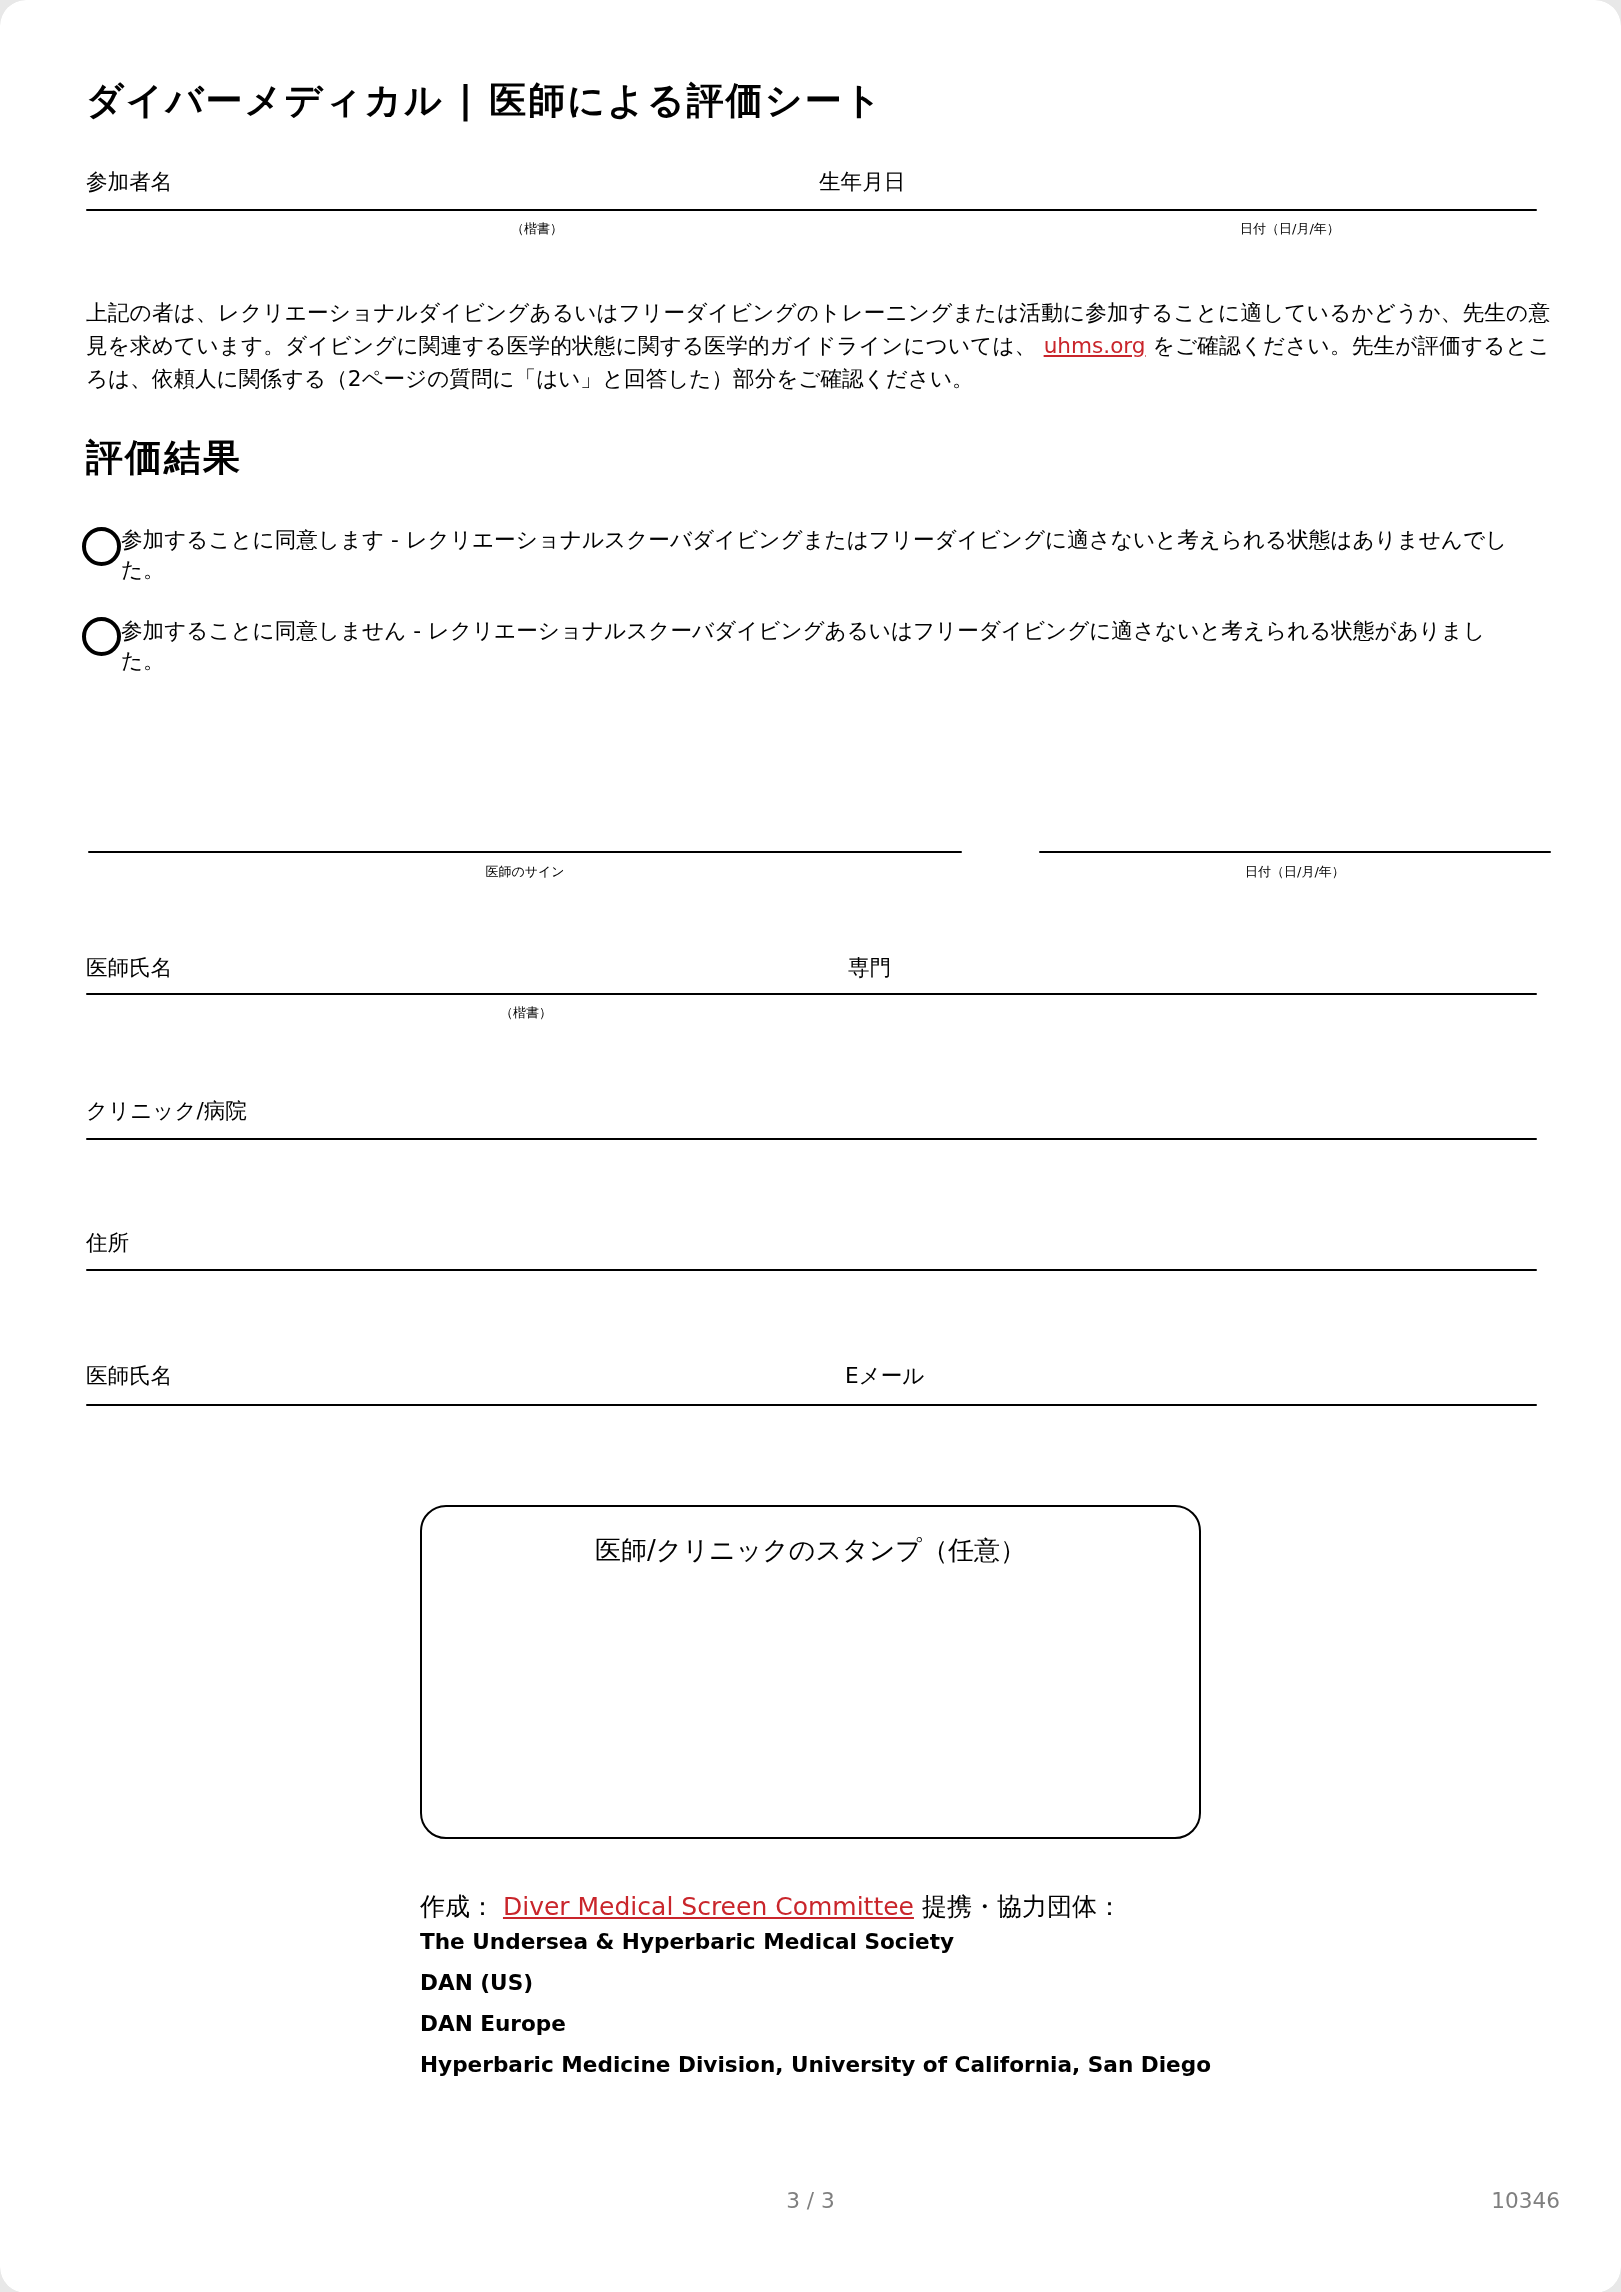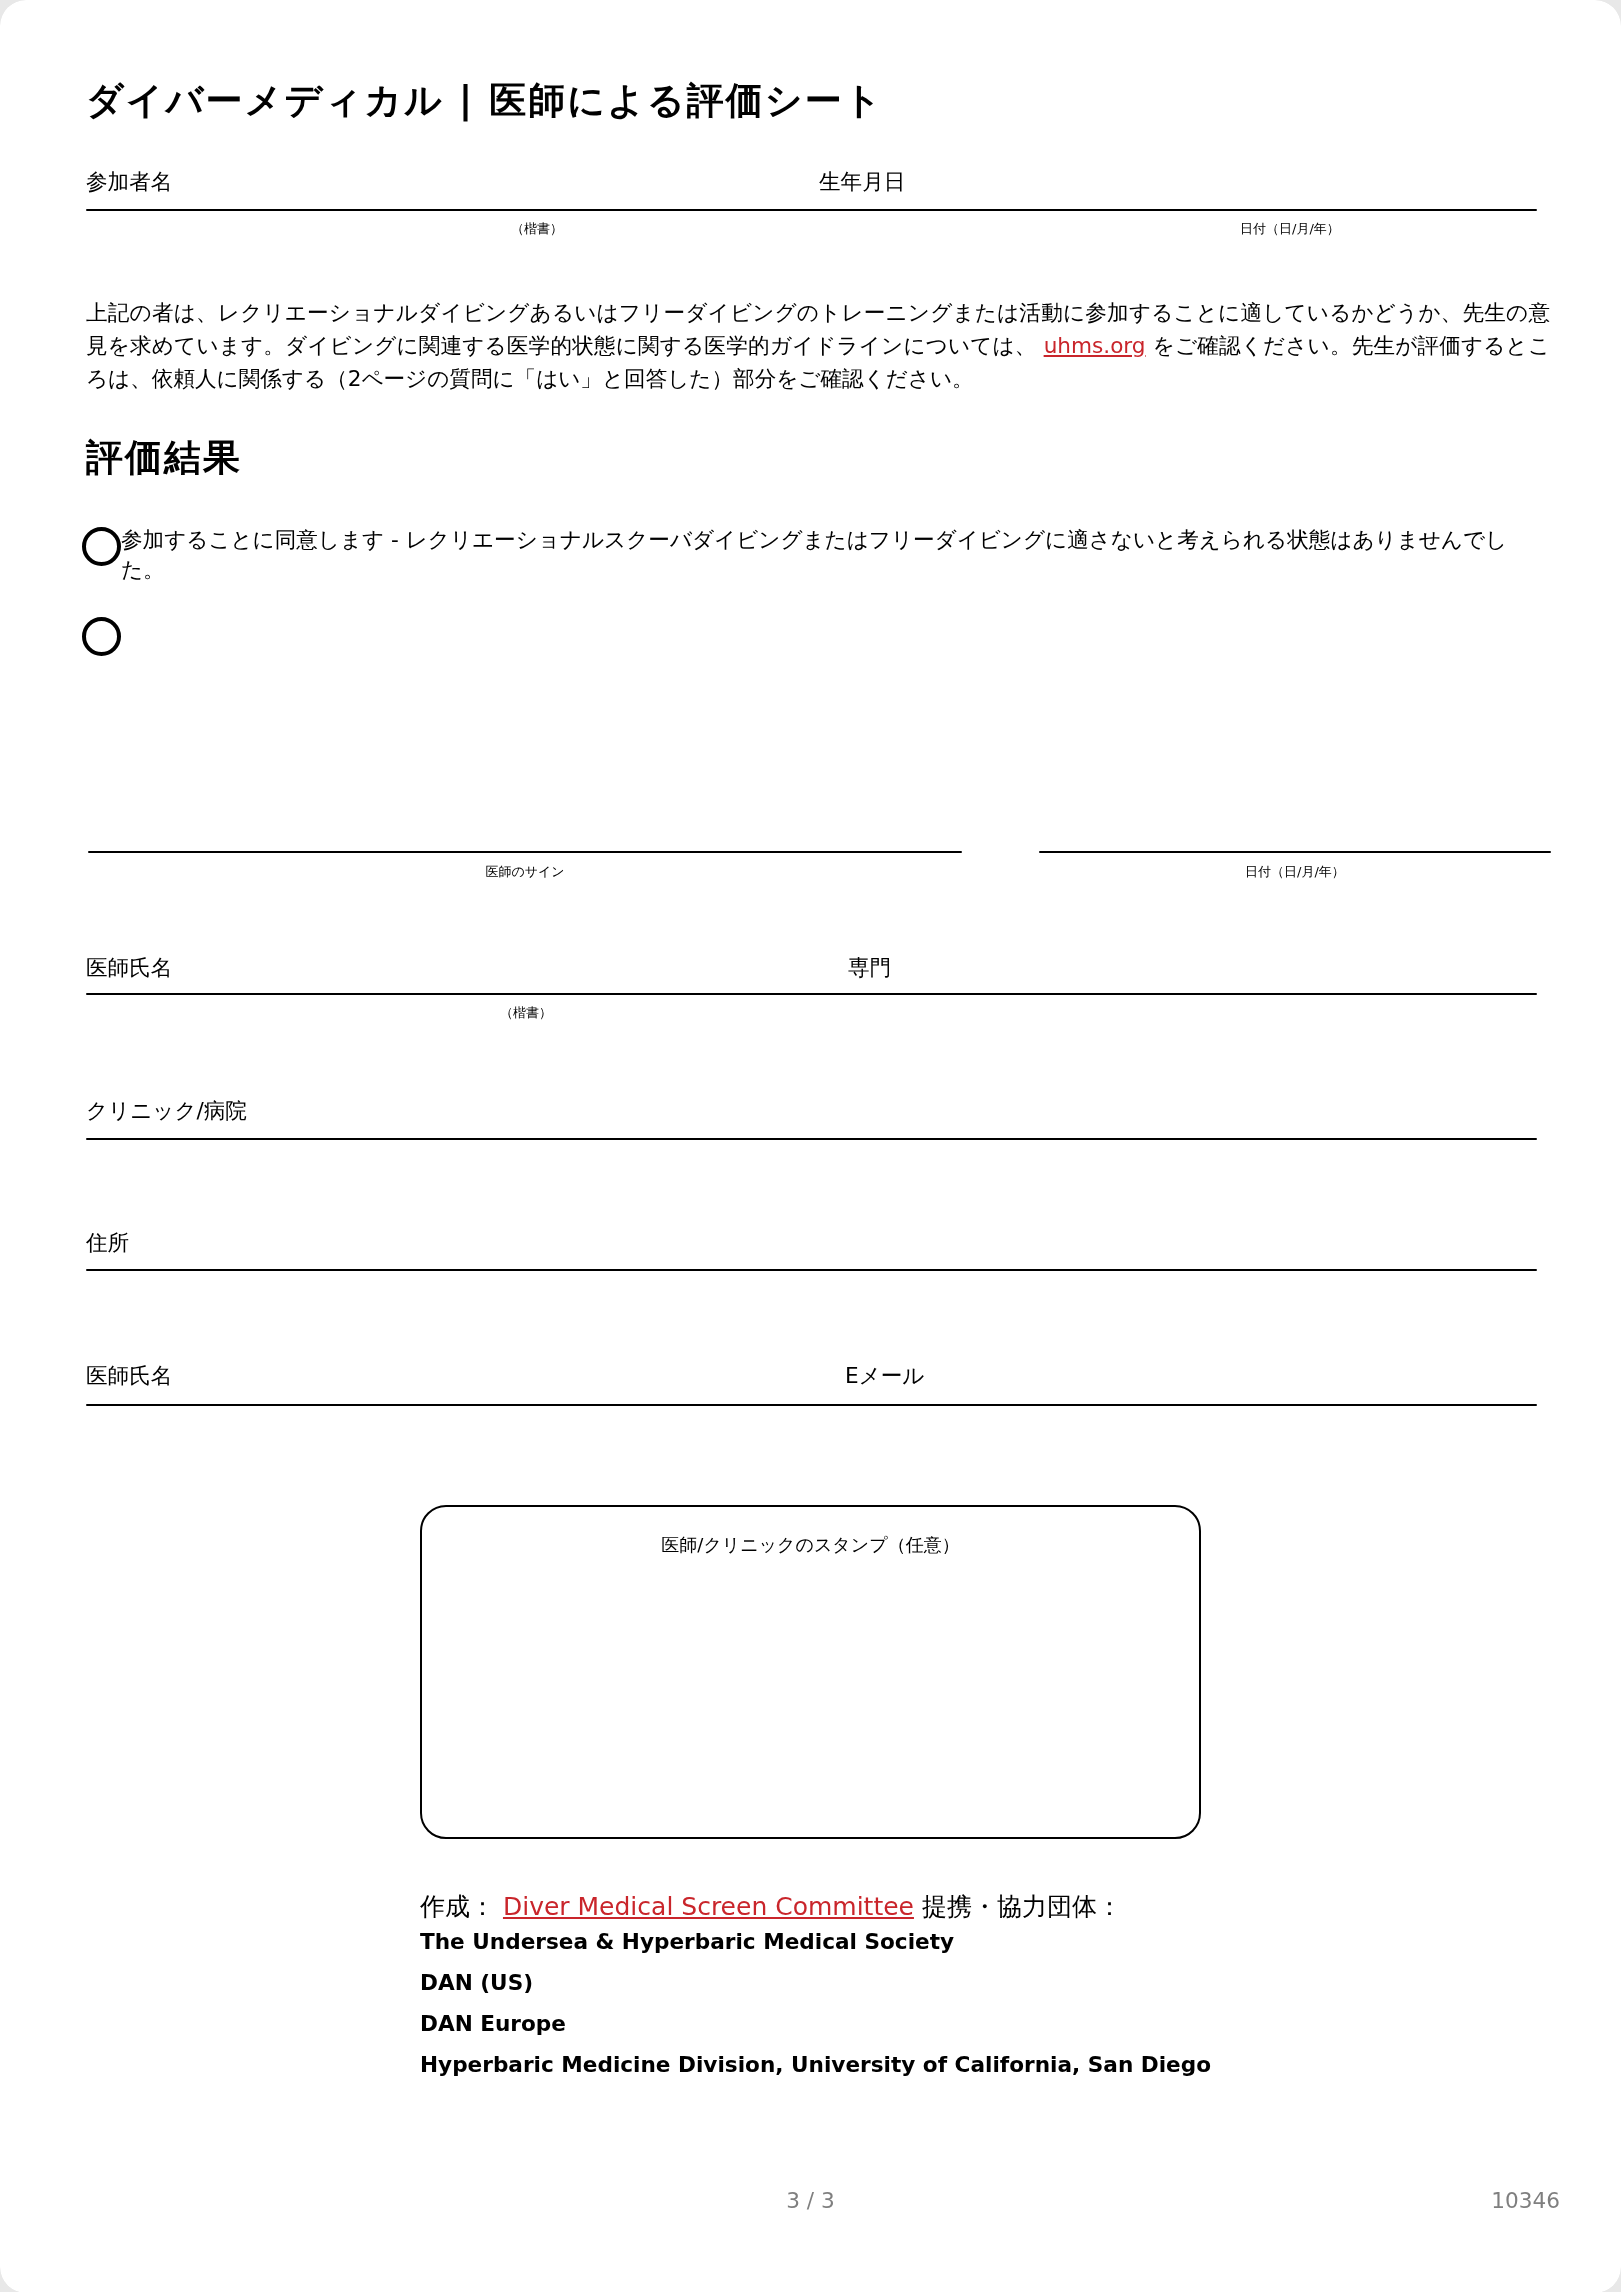--- a/index.html
+++ b/index.html
@@ -63,21 +63,21 @@
   .stamp-box {
     position: absolute;
     left: 420px; top: 1505px;
     width: 781px; height: 334px;
     border: 2px solid #000;
     background: #fff;
   }
   .stamp-box-label {
     padding-top: 25.5px;
     text-align: center;
-    font-size: 18px;
+    font-size: 26px;
   }
   .credits-line { position: absolute; left: 420px; font-size: 25px; white-space: nowrap; }
   .org-name { position: absolute; left: 420px; font-size: 21.6px; font-weight: 700; white-space: nowrap; }
   .footer-text {
     position: absolute;
     font-size: 21.6px;
     color: var(--color-footer_text, #7f7f7f);
   }
 </style>
 </head>
@@ -94,20 +94,21 @@
   <div class="sublabel" style="left:1240px; top:220px;">日付（日/月/年）</div>
 
   <p class="intro"><span>上記の者は、レクリエーショナルダイビングあるいはフリーダイビングのトレーニングまたは活動に参加することに適しているかどうか、先生の意見を求めています。ダイビングに関連する医学的状態に関する医学的ガイドラインについては、 </span><a class="red-link">uhms.org</a><span> をご確認ください。先生が評価するところは、依頼人に関係する（2ページの質問に「はい」と回答した）部分をご確認ください。</span></p>
 
   <h2 class="section-heading">評価結果</h2>
 
   <div class="checkbox" style="left:82px; top:527px;"></div>
   <div class="option-text" style="top:525px;">参加することに同意します - レクリエーショナルスクーバダイビングまたはフリーダイビングに適さないと考えられる状態はありませんでした。</div>
 
   <div class="checkbox" style="left:82px; top:617px;"></div>
+  <div class="option-text" style="top:616px;">参加することに同意しません - レクリエーショナルスクーバダイビングあるいはフリーダイビングに適さないと考えられる状態がありました。</div>
 
   <div class="hline" style="left:88px; top:851px; width:874px;"></div>
   <div class="hline" style="left:1039px; top:851px; width:512px;"></div>
   <div class="sublabel center" style="left:88px; top:863px; width:874px;">医師のサイン</div>
   <div class="sublabel center" style="left:1039px; top:863px; width:512px;">日付（日/月/年）</div>
 
   <div class="label" style="left:86px; top:953px;">医師氏名</div>
   <div class="label" style="left:848px; top:953px;">専門</div>
   <div class="hline" style="left:86px; top:993px; width:1451px;"></div>
   <div class="sublabel" style="left:500px; top:1004px;">（楷書）</div>

